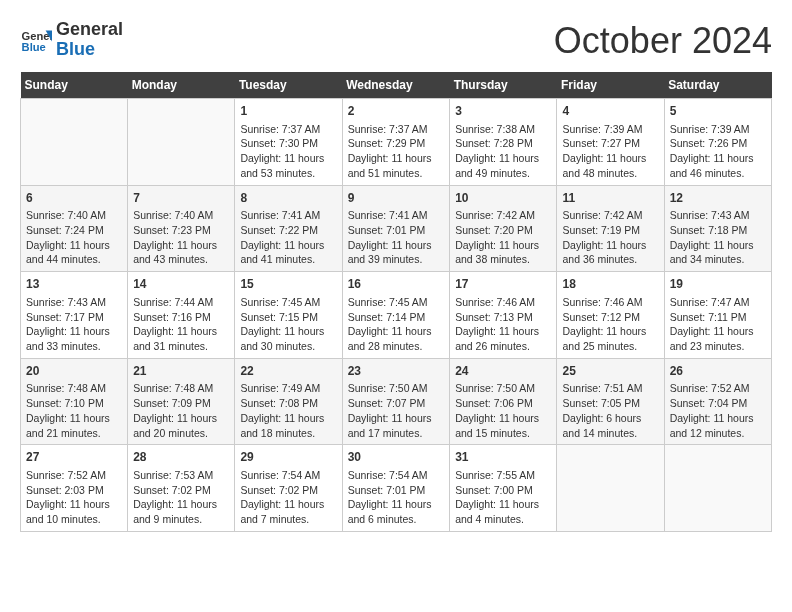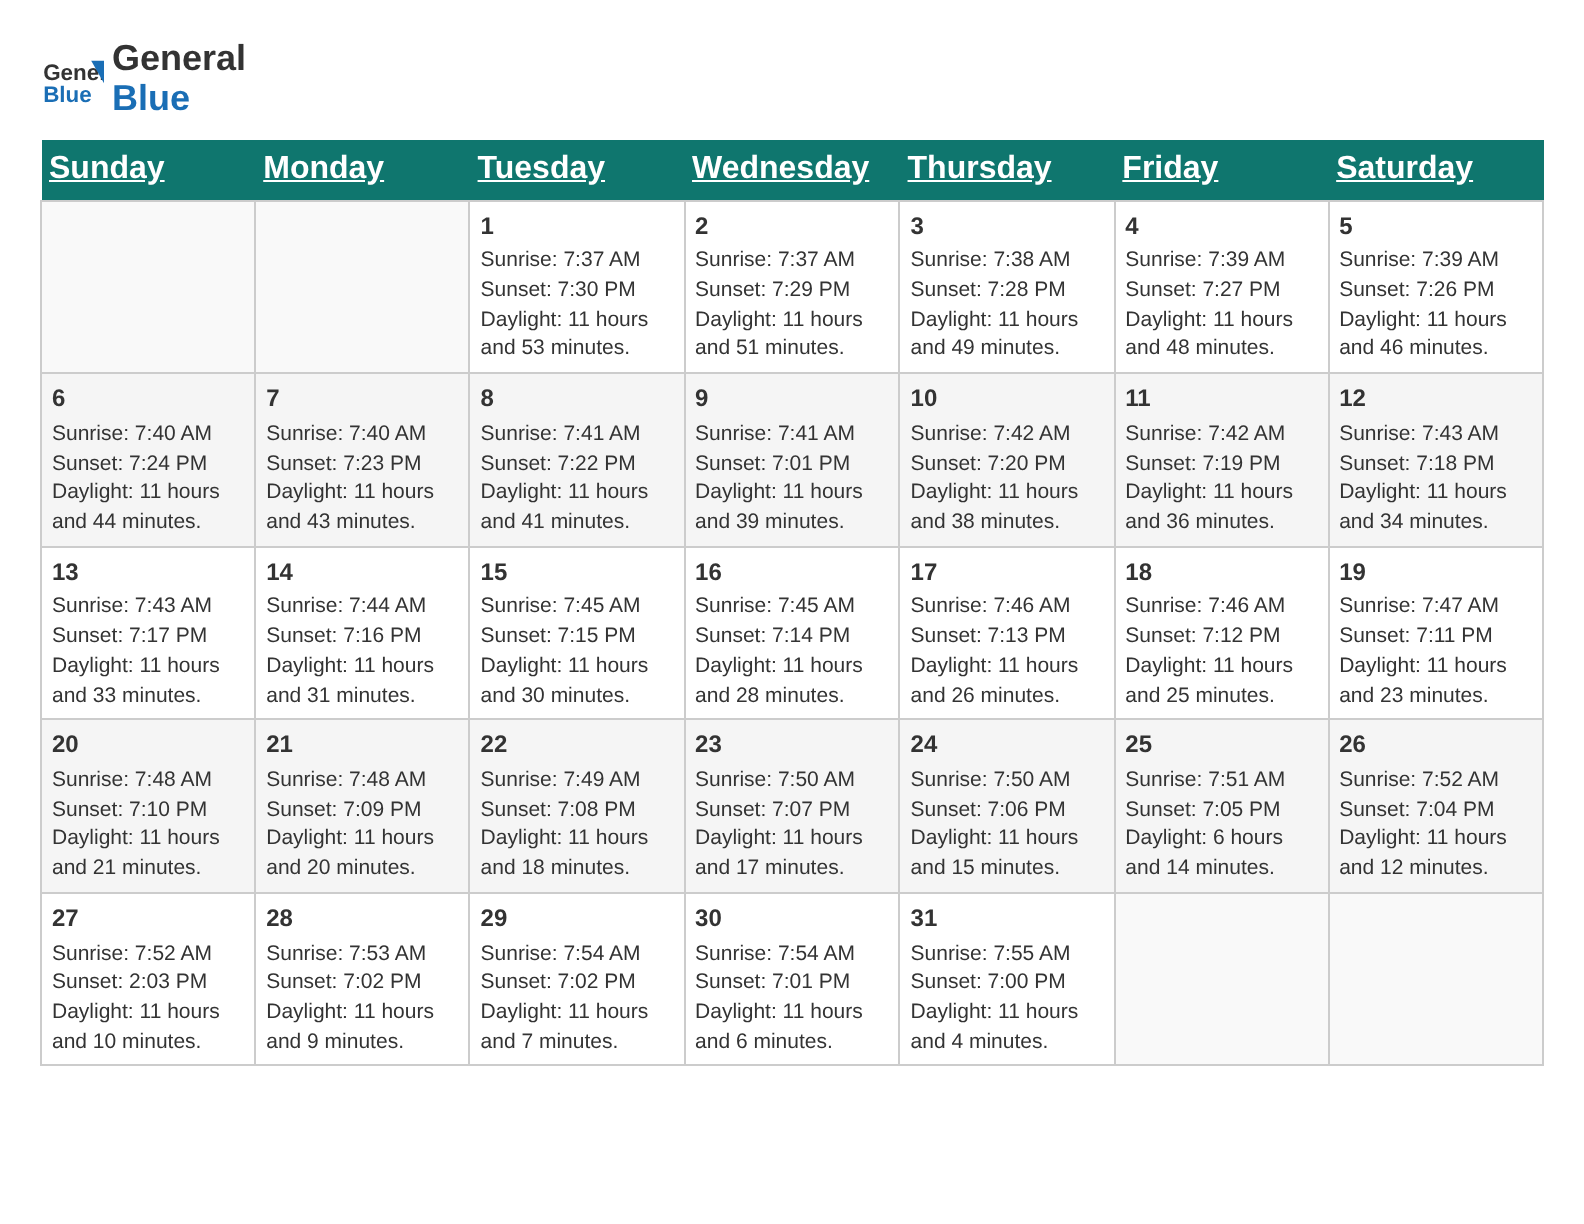--- a/index.html
+++ b/index.html
@@ -36,27 +36,26 @@
     .subtitle {
       font-size: 16px;
       color: #555;
     }
     table {
       width: 100%;
       border-collapse: collapse;
       font-size: 11px;
     }
     thead tr th {
-      background-color: #0f766e;
+      background-color: #404040;
       color: white;
       padding: 6px 4px;
       text-align: left;
-      font-size: 16px;
+      font-size: 12px;
       font-weight: bold;
-      text-decoration: underline;
     }
     tbody tr td {
       border: 1px solid #ccc;
       vertical-align: top;
       padding: 4px 5px;
       height: 80px;
       width: 108px;
       color: #333;
       font-size: 10.5px;
       line-height: 1.4;
@@ -86,20 +85,21 @@
       <text x="2" y="20" font-size="14" font-weight="bold" fill="#333">General</text>
       <text x="2" y="34" font-size="14" font-weight="bold" fill="#1a6eb5">Blue</text>
       <polygon points="32,8 40,8 40,22" fill="#1a6eb5"></polygon>
     </svg>
     <div style="display:flex;flex-direction:column;line-height:1.1;">
       <span style="font-size:18px;font-weight:bold;color:#333;">General</span>
       <span style="font-size:18px;font-weight:bold;color:#1a6eb5;">Blue</span>
     </div>
   </div>
   <div class="title-block">
+    <div class="month-title">October 2024</div>
   </div>
 </div>
 
 <table>
   <thead>
     <tr>
     <th>Sunday</th>
         <th>Monday</th>
         <th>Tuesday</th>
         <th>Wednesday</th>

